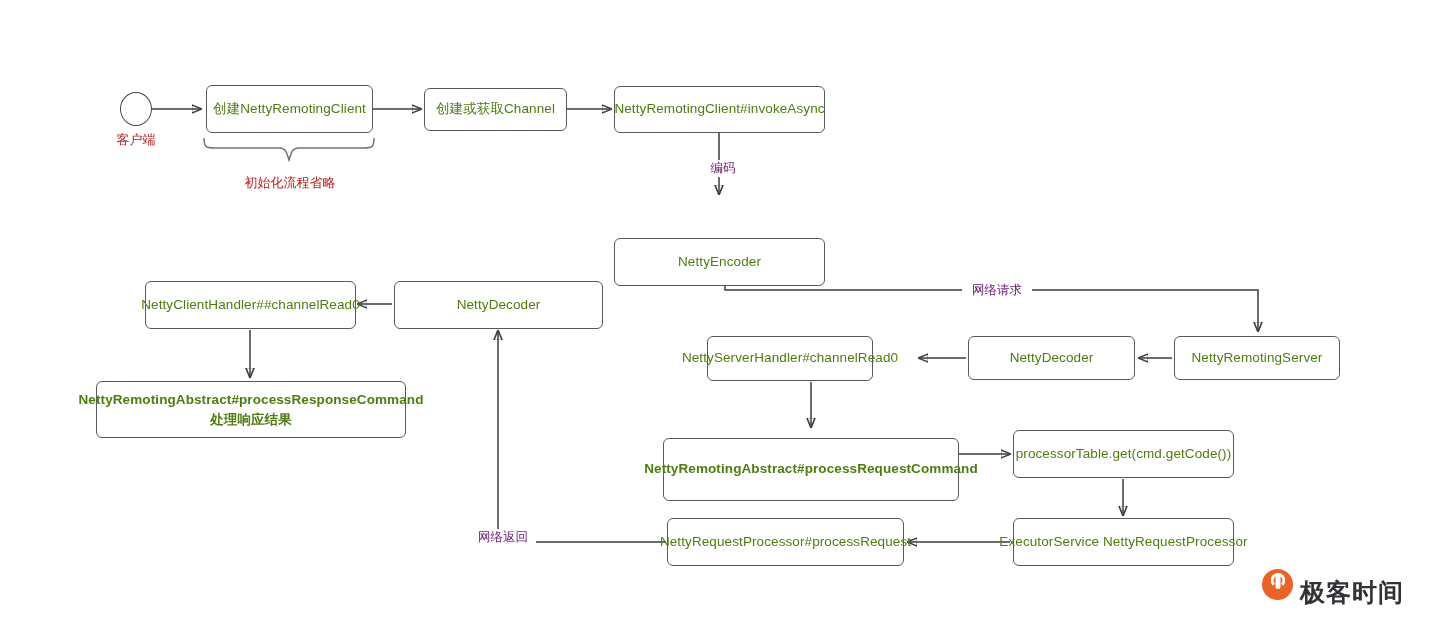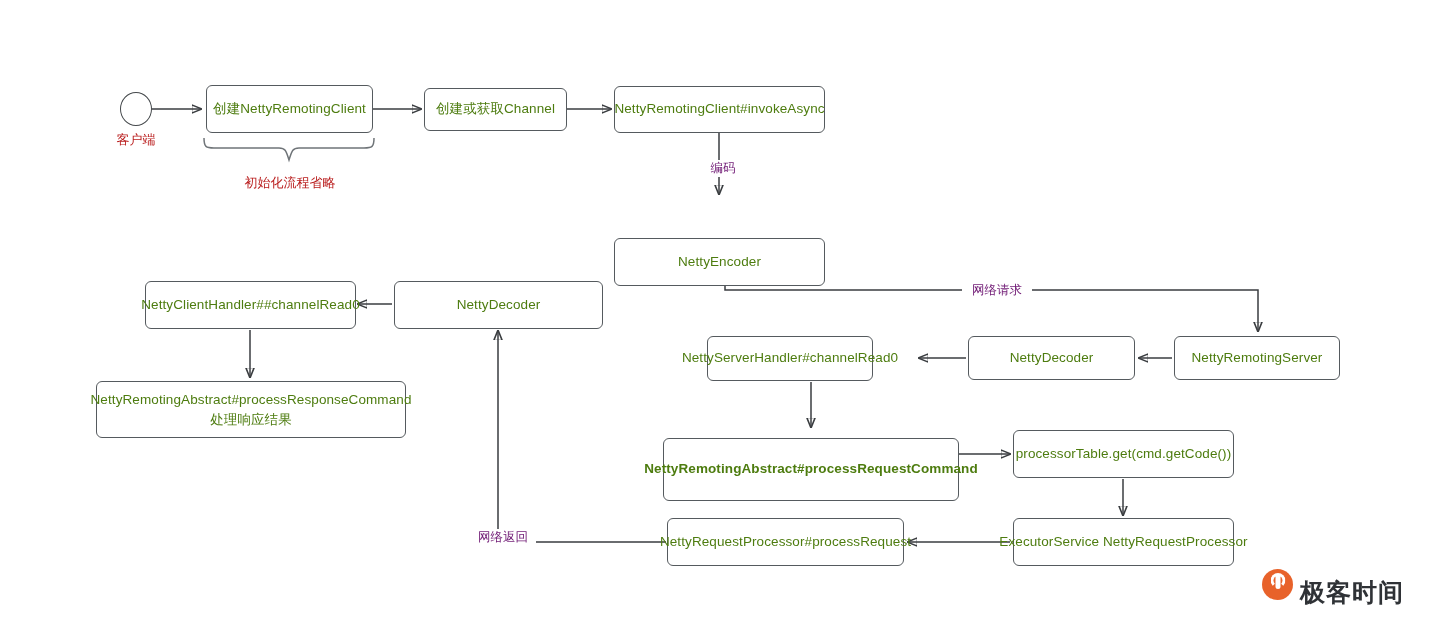--- a/index.html
+++ b/index.html
@@ -30,20 +30,21 @@
     text-align: center;
     color: #4d7c0f;
     font-size: 13.5px;
     line-height: 1.35;
     letter-spacing: 0.1px;
     padding: 2px 6px;
   }
   .node.two-line {
     flex-direction: column;
     line-height: 1.45;
+    font-weight: bold;
   }
   .node-text { display: block; white-space: nowrap; }
 
   .terminator {
     position: absolute;
     box-sizing: border-box;
     border: 1.5px solid #44484b;
     border-radius: 50%;
     background: #ffffff;
   }

